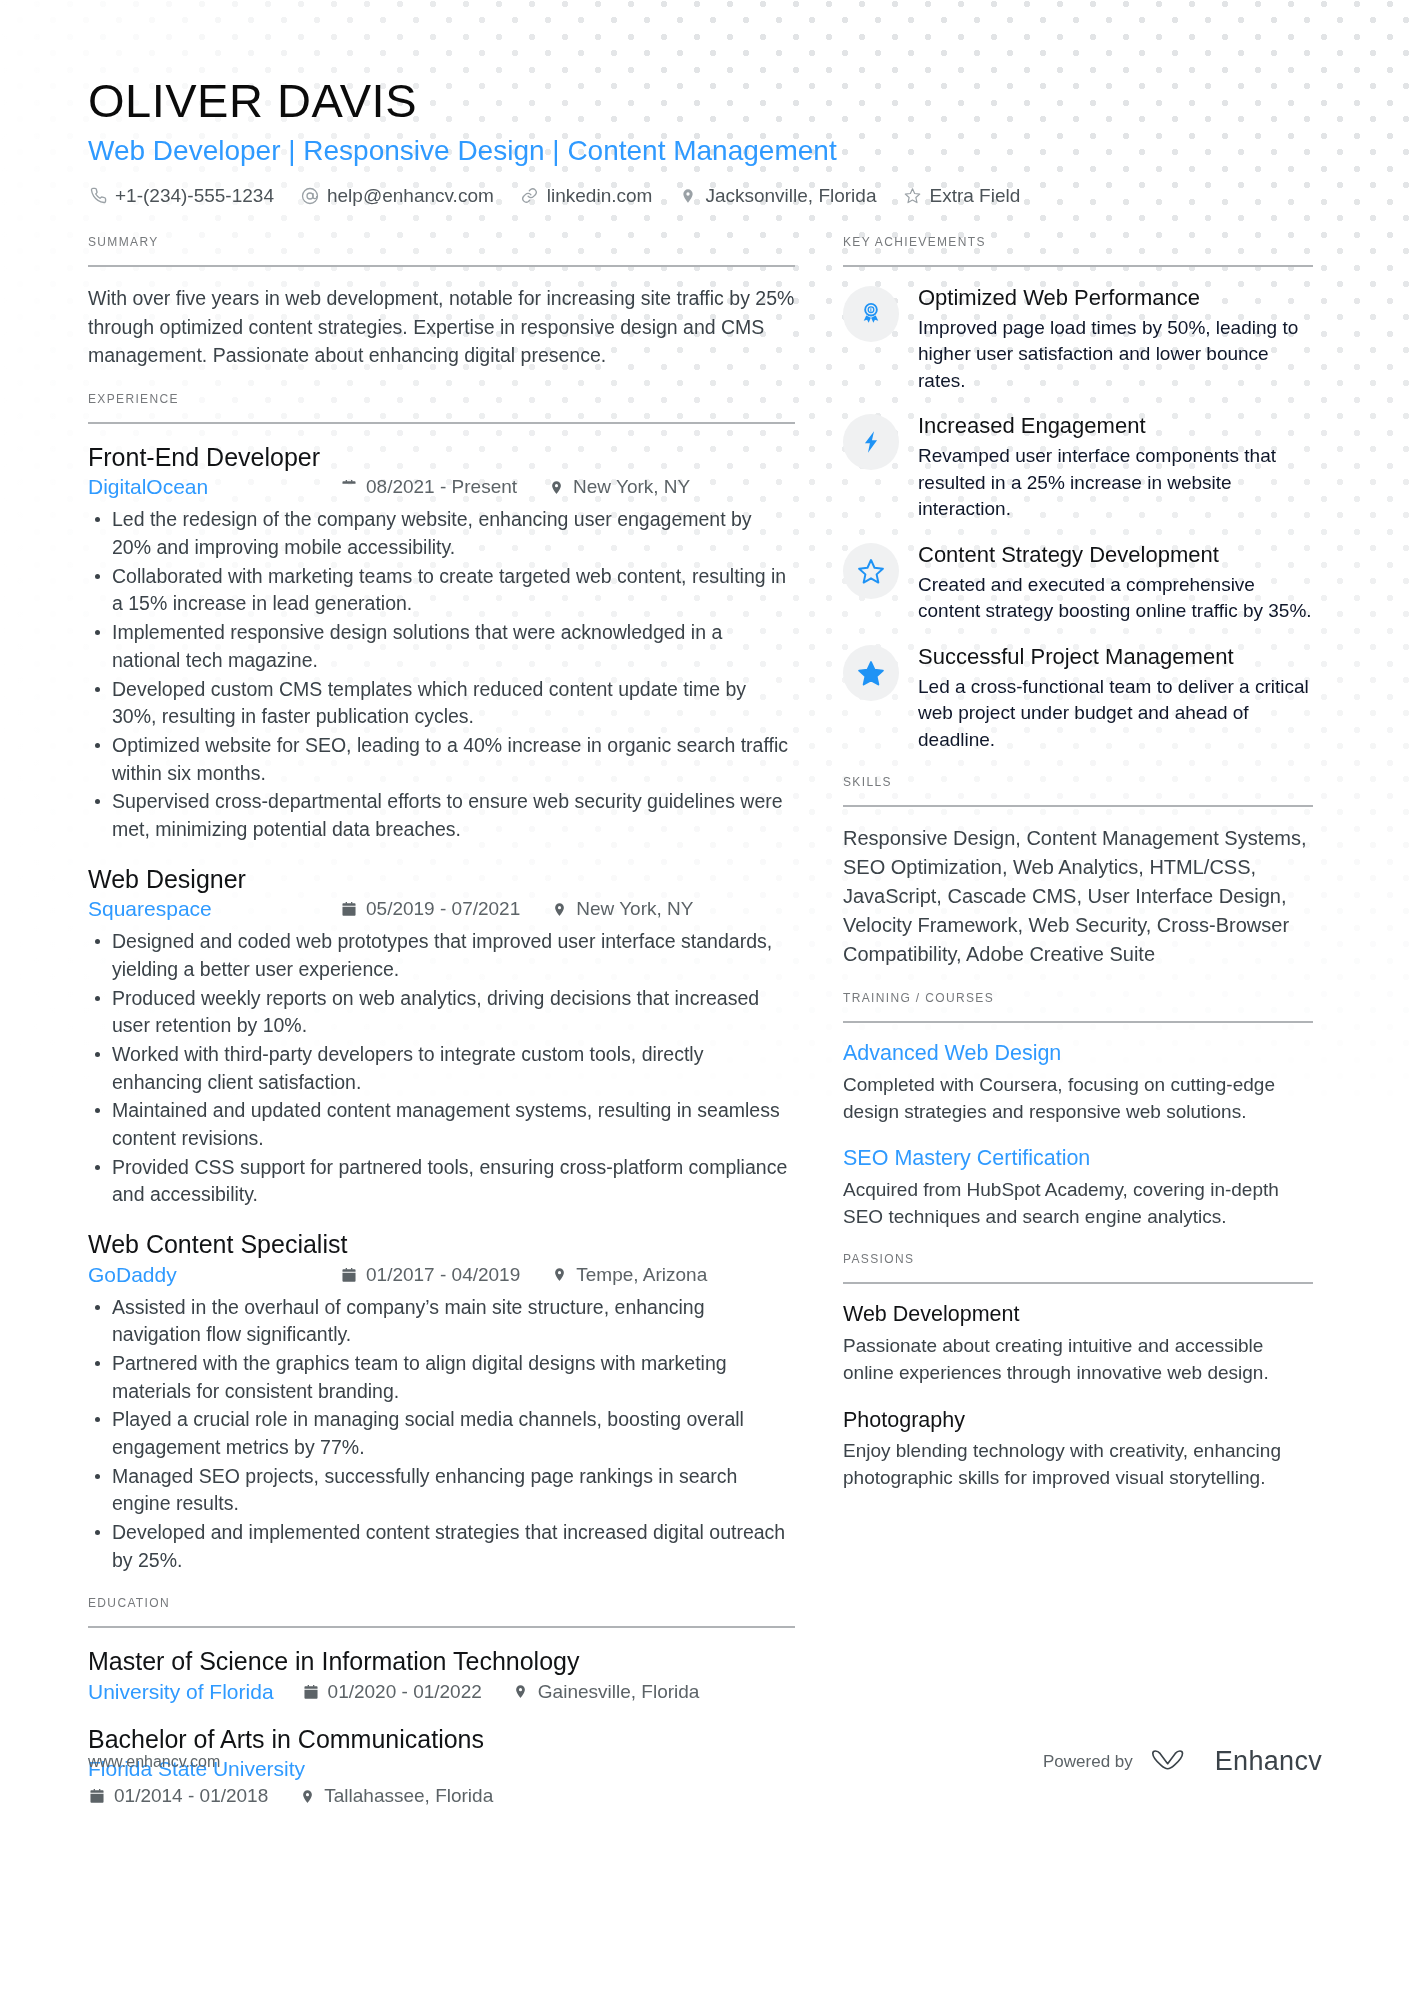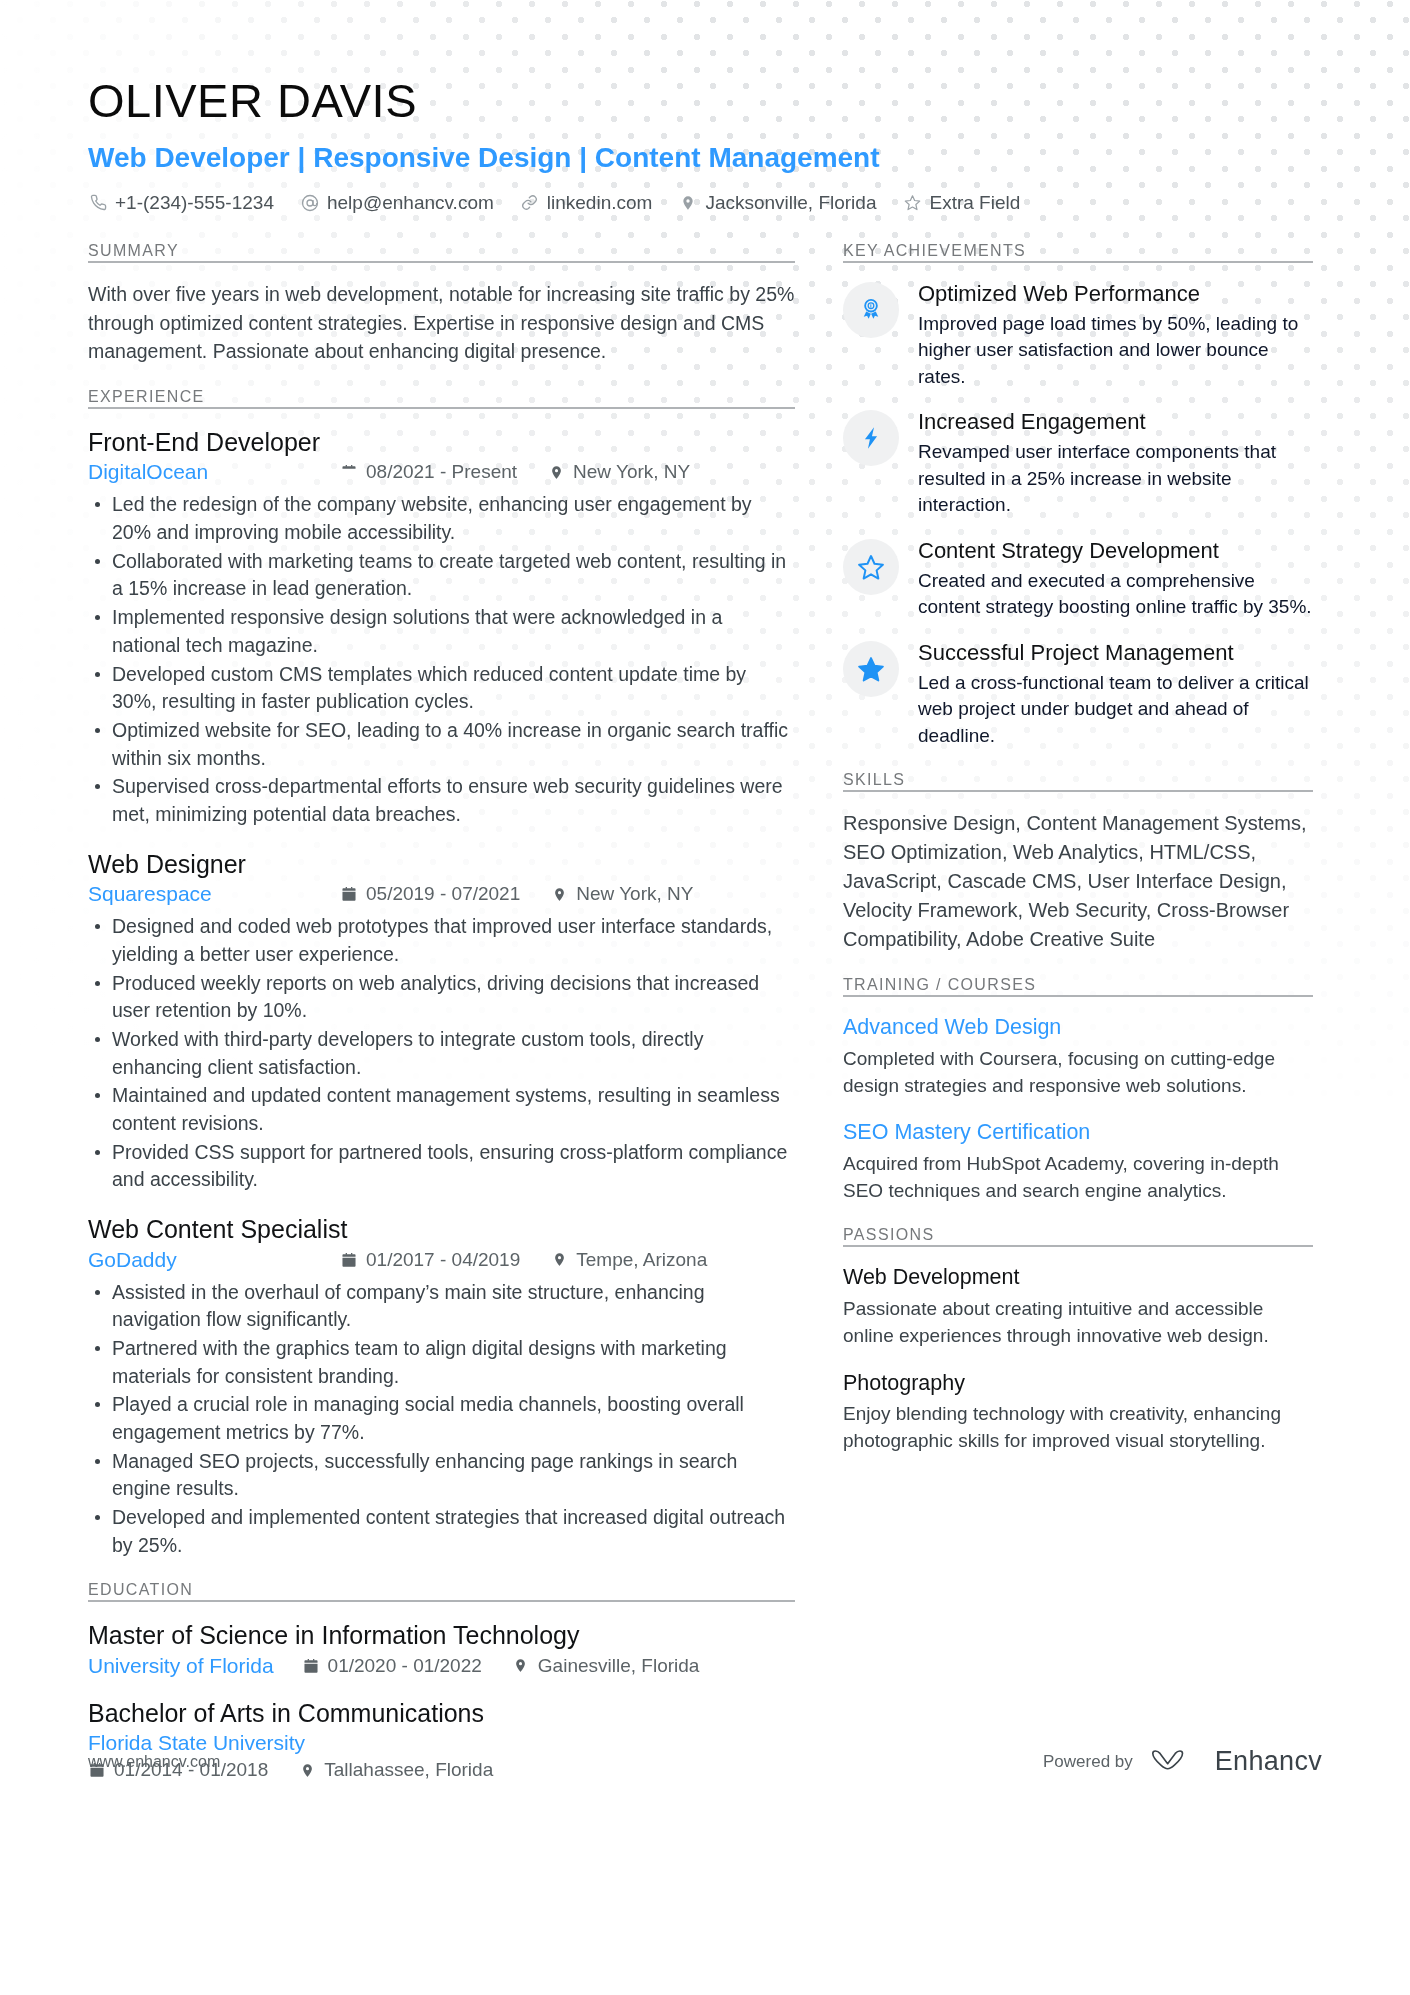--- a/index.html
+++ b/index.html
@@ -53,22 +53,22 @@
   .full-name {
     font-size: 47px;
     font-weight: 400;
     letter-spacing: 0.5px;
     color: #0b0b0b;
     line-height: 1.08;
   }
   .job-title {
     font-size: 28px;
     color: #2f9aff;
-    font-weight: 700;
-    margin-top: 14px;
+    font-weight: 400;
+    margin-top: 7px;
     line-height: 1.22;
   }
   .contact-row {
     display: flex;
     flex-wrap: wrap;
     align-items: center;
     margin-top: 17px;
     gap: 0;
   }
   .contact-item {
@@ -96,26 +96,26 @@
     margin-top: 28px;
     align-items: flex-start;
   }
   #left-col  { width: 707px; flex: none; }
   #spacer    { width: 48px;  flex: none; }
   #right-col { width: 470px; flex: none; }
 
   
   .section { margin-bottom: 6px; }
   .section-title {
-    font-size: 16px;
+    font-size: 12px;
     letter-spacing: 1.35px;
     color: #76797c;
     font-weight: 400;
     text-transform: uppercase;
-    padding-bottom: 1px;
+    padding-bottom: 16px;
   }
   .section-rule {
     height: 2px;
     background: #b0b3b6;
     width: 100%;
     margin-bottom: 17px;
   }
 
   
   .summary-text {

